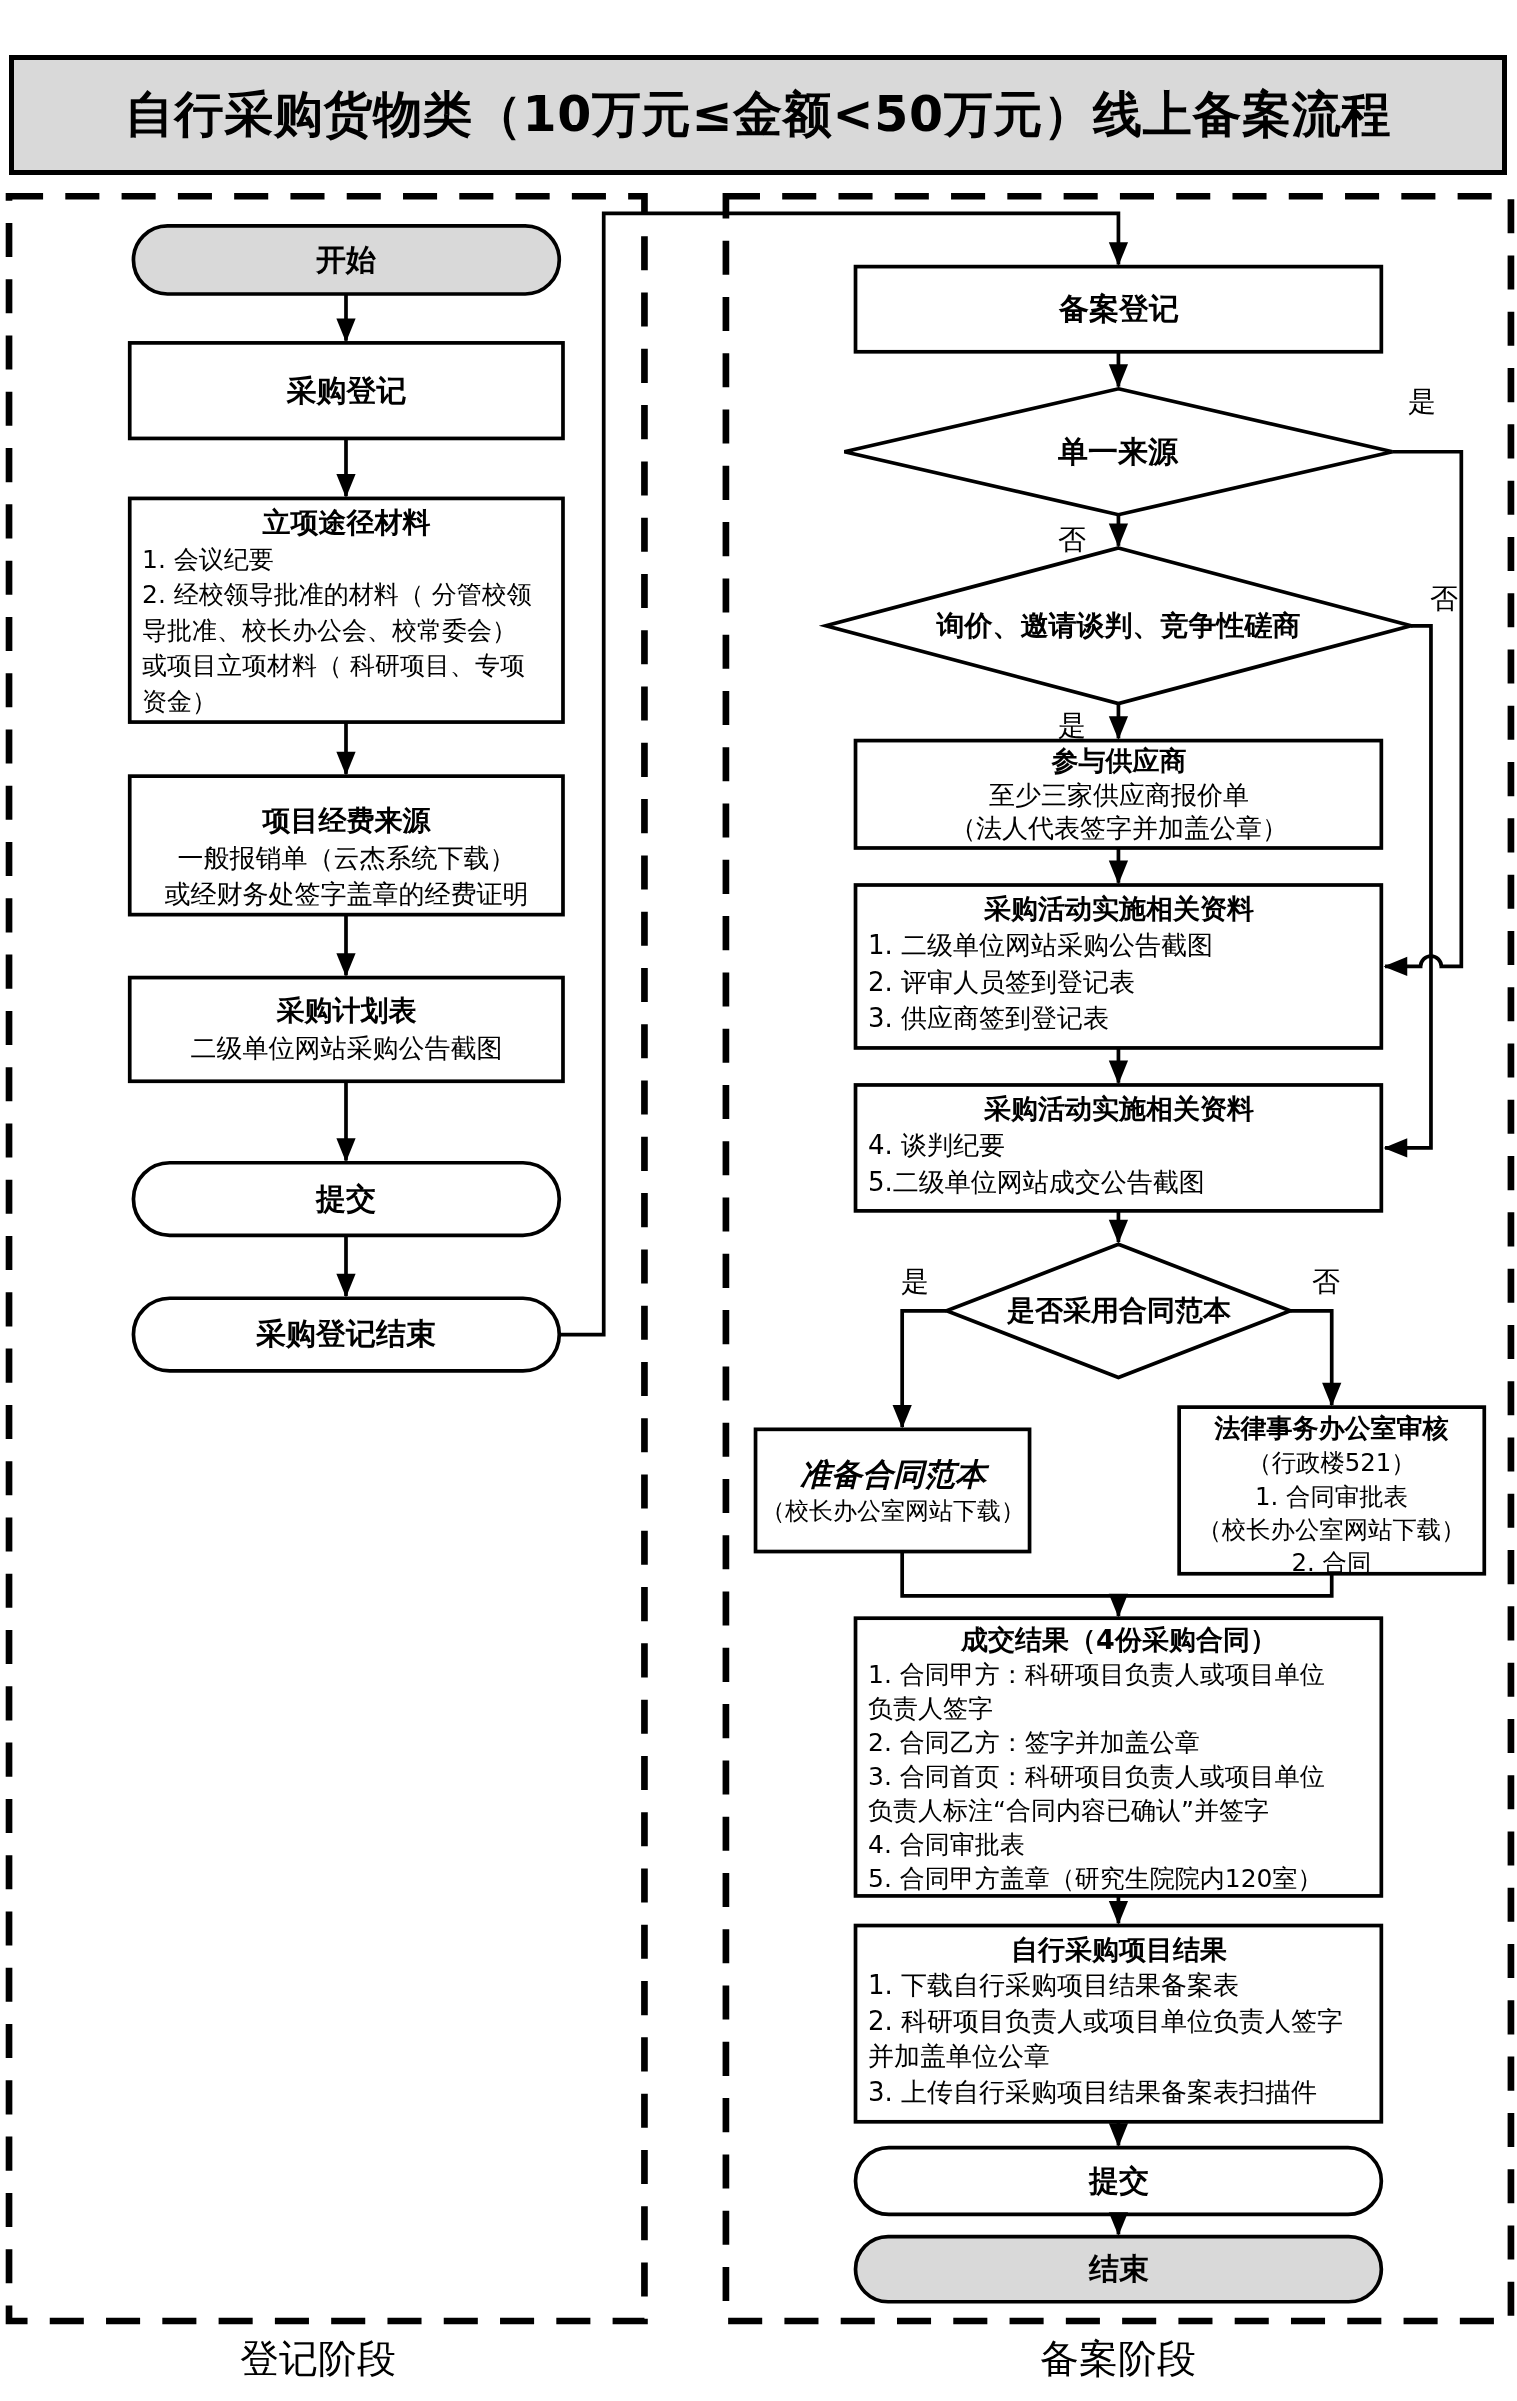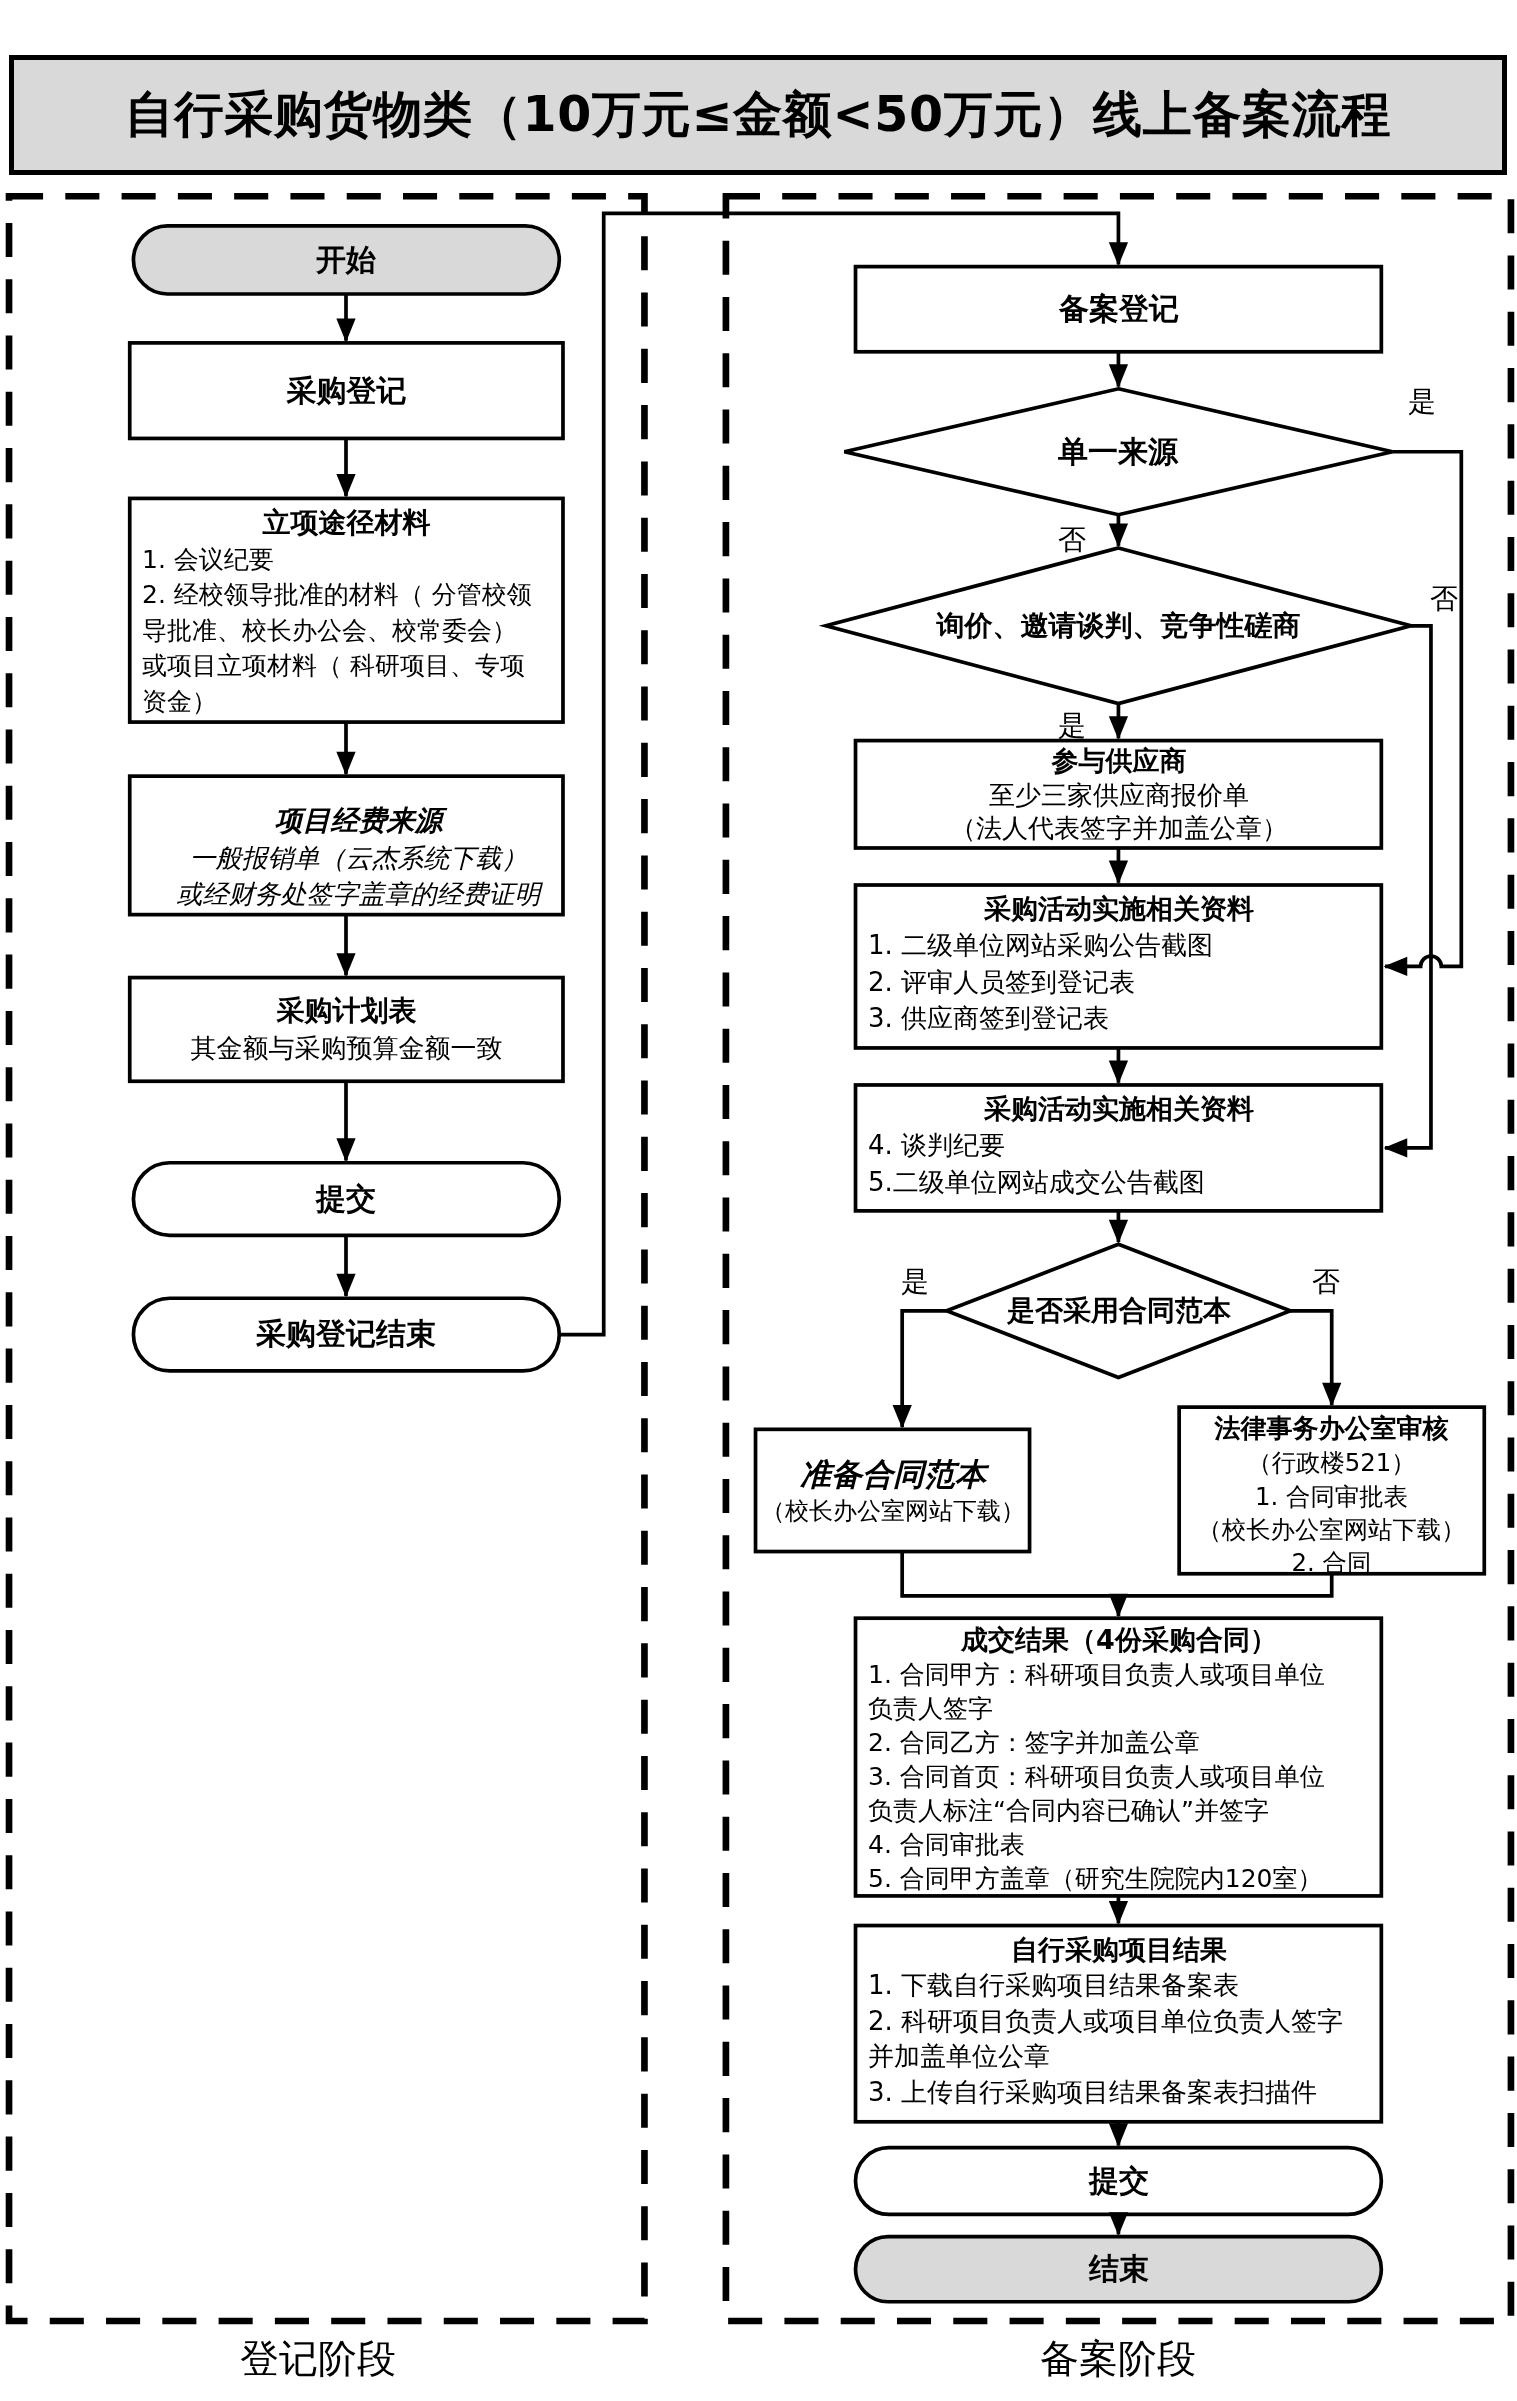--- a/index.html
+++ b/index.html
@@ -103,28 +103,28 @@
     <span>采购登记</span>
   </div>
   <div class="abs node top" style="left:130px;top:499px;width:433px;height:224px;">
     <div class="nt" style="font-size:28px;">立项途径材料</div>
     <div class="nb left" style="font-size:25px;">1. 会议纪要
 2. 经校领导批准的材料（ 分管校领
 导批准、校长办公会、校常委会）
 或项目立项材料（ 科研项目、专项
 资金）</div>
   </div>
-  <div class="abs node" style="left:142px;top:776px;width:433px;height:164px;font-style:italic;">
+  <div class="abs node" style="left:130px;top:776px;width:433px;height:164px;">
     <div class="nt" style="font-size:28px;">项目经费来源</div>
     <div class="nb">一般报销单（云杰系统下载）
 或经财务处签字盖章的经费证明</div>
   </div>
   <div class="abs node" style="left:130px;top:978px;width:433px;height:104px;">
     <div class="nt" style="font-size:28px;">采购计划表</div>
-    <div class="nb">其金额与采购预算金额一致</div>
+    <div class="nb">二级单位网站采购公告截图</div>
   </div>
   <div class="abs lbl" style="left:133px;top:1163px;width:426px;height:73px;">
     <span>提交</span>
   </div>
   <div class="abs lbl" style="left:133px;top:1298px;width:426px;height:73px;">
     <span>采购登记结束</span>
   </div>
 
   <div class="abs lbl" style="left:856px;top:267px;width:526px;height:85px;">
     <span>备案登记</span>

